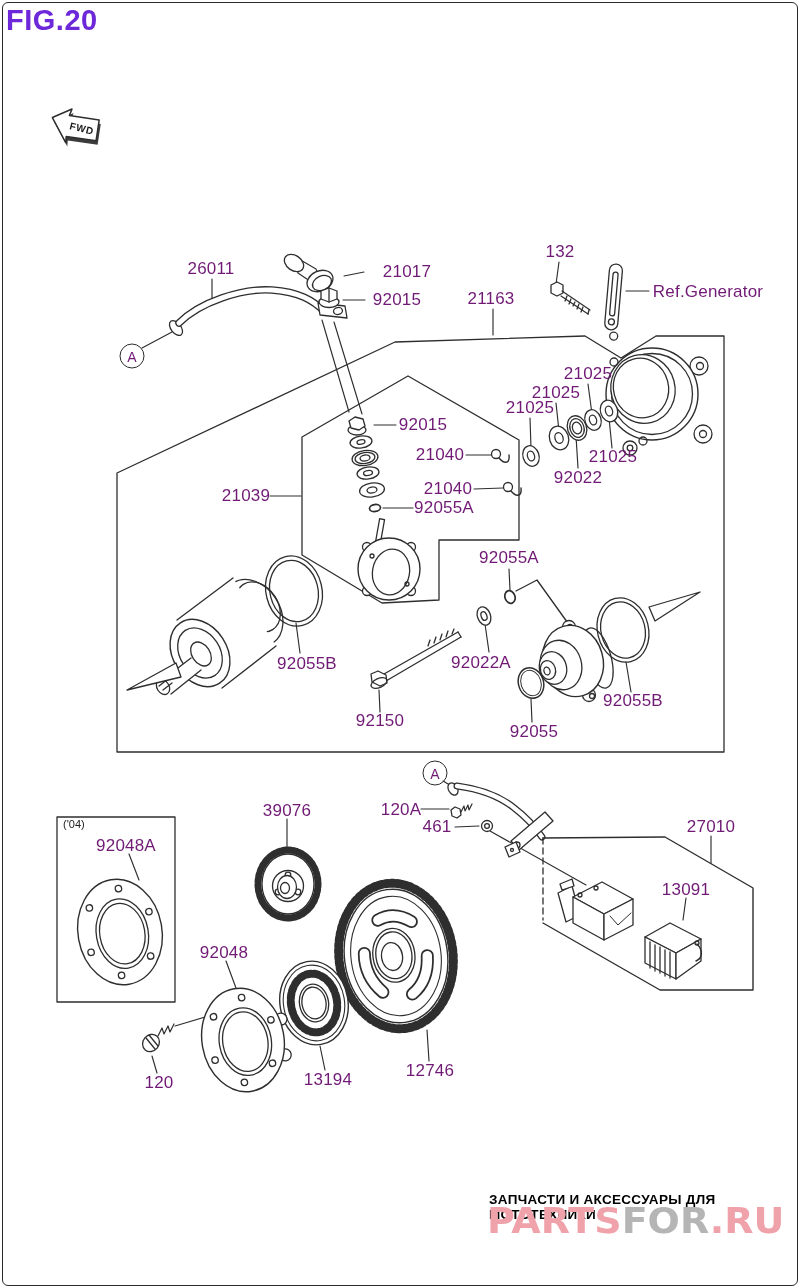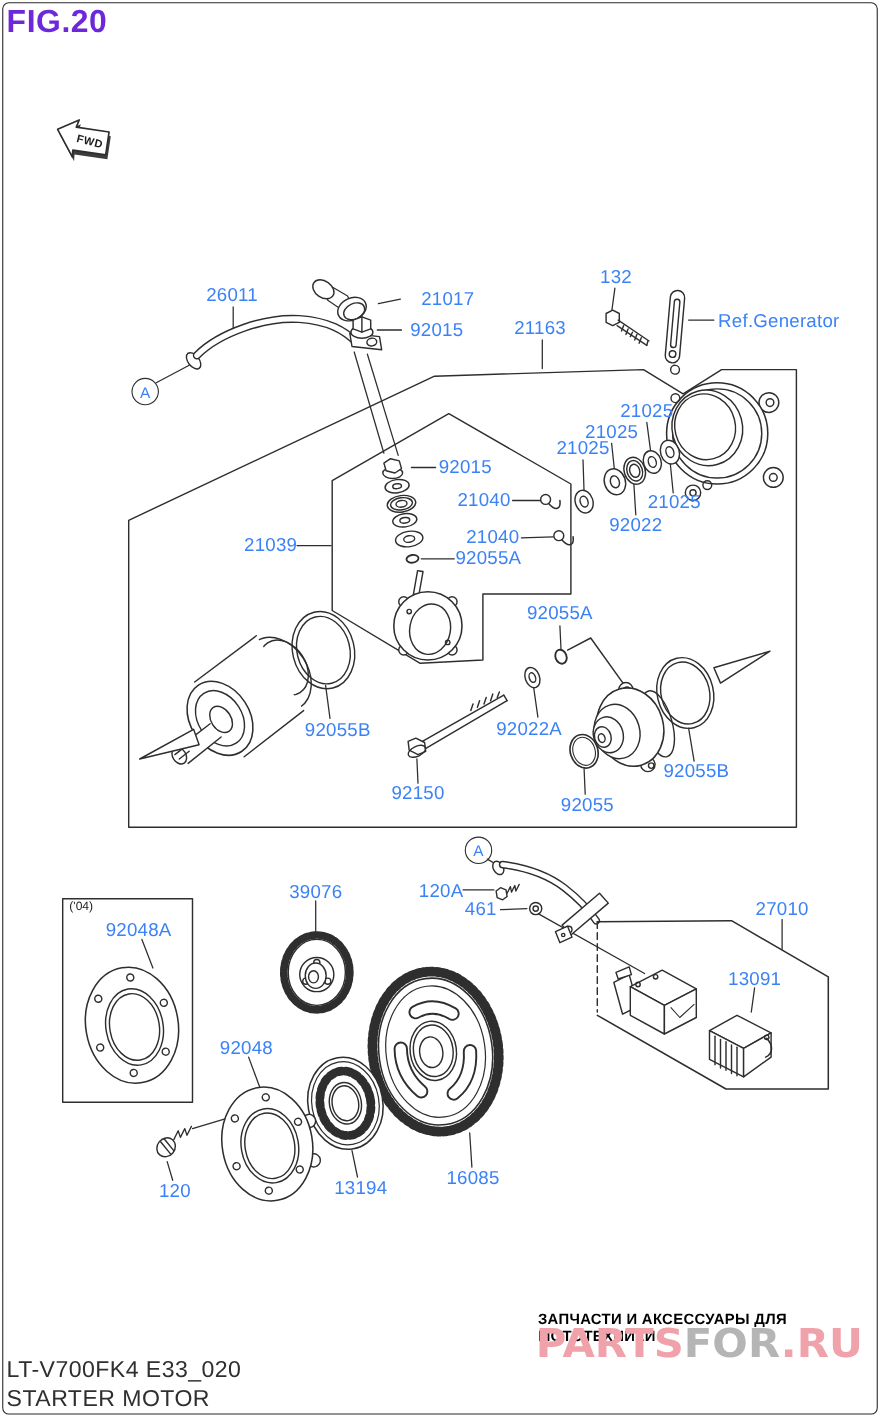--- a/index.html
+++ b/index.html
@@ -1,20 +1,20 @@
 <!DOCTYPE html>
 <html><head>
 <meta charset="utf-8">
 <style>
   html,body{margin:0;padding:0;background:#fff;}
   #page{position:relative;width:800px;height:1288px;background:#fff;overflow:hidden;
         font-family:"Liberation Sans",sans-serif;}
   #frame{position:absolute;inset:2px;border:1.5px solid #2a2a2a;border-radius:6px;pointer-events:none;}
   #art{position:absolute;left:0;top:0;}
-  .lbl{position:absolute;transform:translate(-50%,-50%);font-size:17px;color:#3b82f6;
+  .lbl{position:absolute;transform:translate(-50%,-50%);font-size:17px;color:#701a75;
        white-space:nowrap;letter-spacing:0.2px;}
   .lbl-tl{position:absolute;font-size:11px;color:#1b1b1b;white-space:nowrap;}
   .circ{width:23px;height:23px;border:1.7px solid #2c2c2c;border-radius:50%;
         display:flex;align-items:center;justify-content:center;font-size:14px;}
   .fig-title{position:absolute;left:6px;top:4px;font-size:29px;font-weight:bold;color:#6d28d9;
              letter-spacing:0.5px;}
   .footer{position:absolute;left:6px;top:1233px;color:#2f2f2f;font-size:21px;line-height:26px;
           letter-spacing:0.4px;}
   .wm-tag{position:absolute;left:489px;top:1192px;font-size:13.5px;font-weight:bold;
           color:#000000;letter-spacing:0.3px;}
@@ -410,24 +410,20 @@
   <div class="lbl" style="left:401px;top:810px">120A</div>
   <div class="lbl" style="left:437px;top:827px">461</div>
   <div class="lbl" style="left:711px;top:827px">27010</div>
   <div class="lbl" style="left:287px;top:811px">39076</div>
   <div class="lbl-tl" style="left:63px;top:818px">('04)</div>
   <div class="lbl" style="left:126px;top:846px">92048A</div>
   <div class="lbl" style="left:686px;top:890px">13091</div>
   <div class="lbl" style="left:224px;top:953px">92048</div>
   <div class="lbl" style="left:159px;top:1083px">120</div>
   <div class="lbl" style="left:328px;top:1080px">13194</div>
-  <div class="lbl" style="left:430px;top:1071px">16085</div>
+  <div class="lbl" style="left:430px;top:1071px">12746</div>
 
   <div class="wm-tag">ЗАПЧАСТИ И АКСЕССУАРЫ ДЛЯ МОТОТЕХНИКИ</div>
   <div class="wm-logo">
     <span class="wm-pink">PARTS</span><span class="wm-gray">FOR</span><span class="wm-pink">.RU</span>
   </div>
 
-  <div class="footer">
-    <div>LT-V700FK4 E33_020</div>
-    <div>STARTER MOTOR</div>
-  </div>
 </div>
 
 </body></html>

